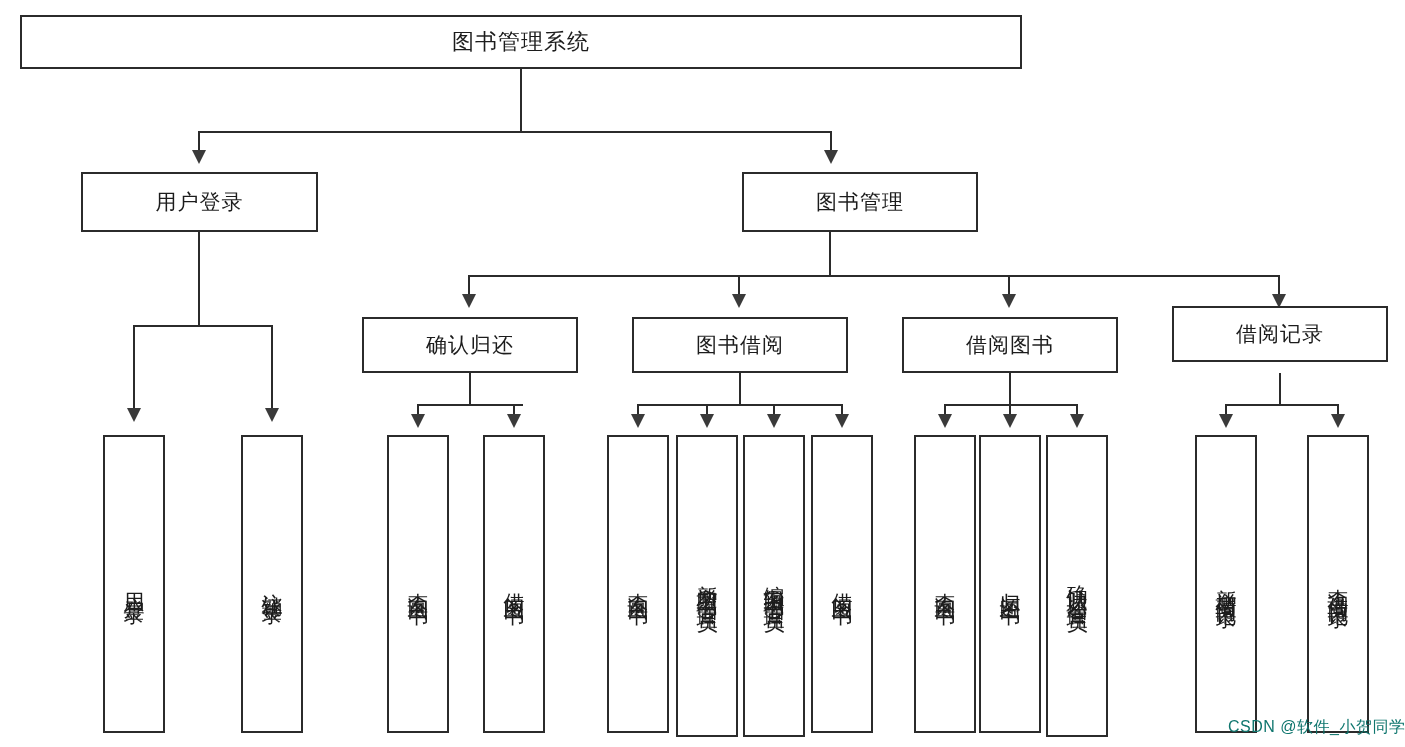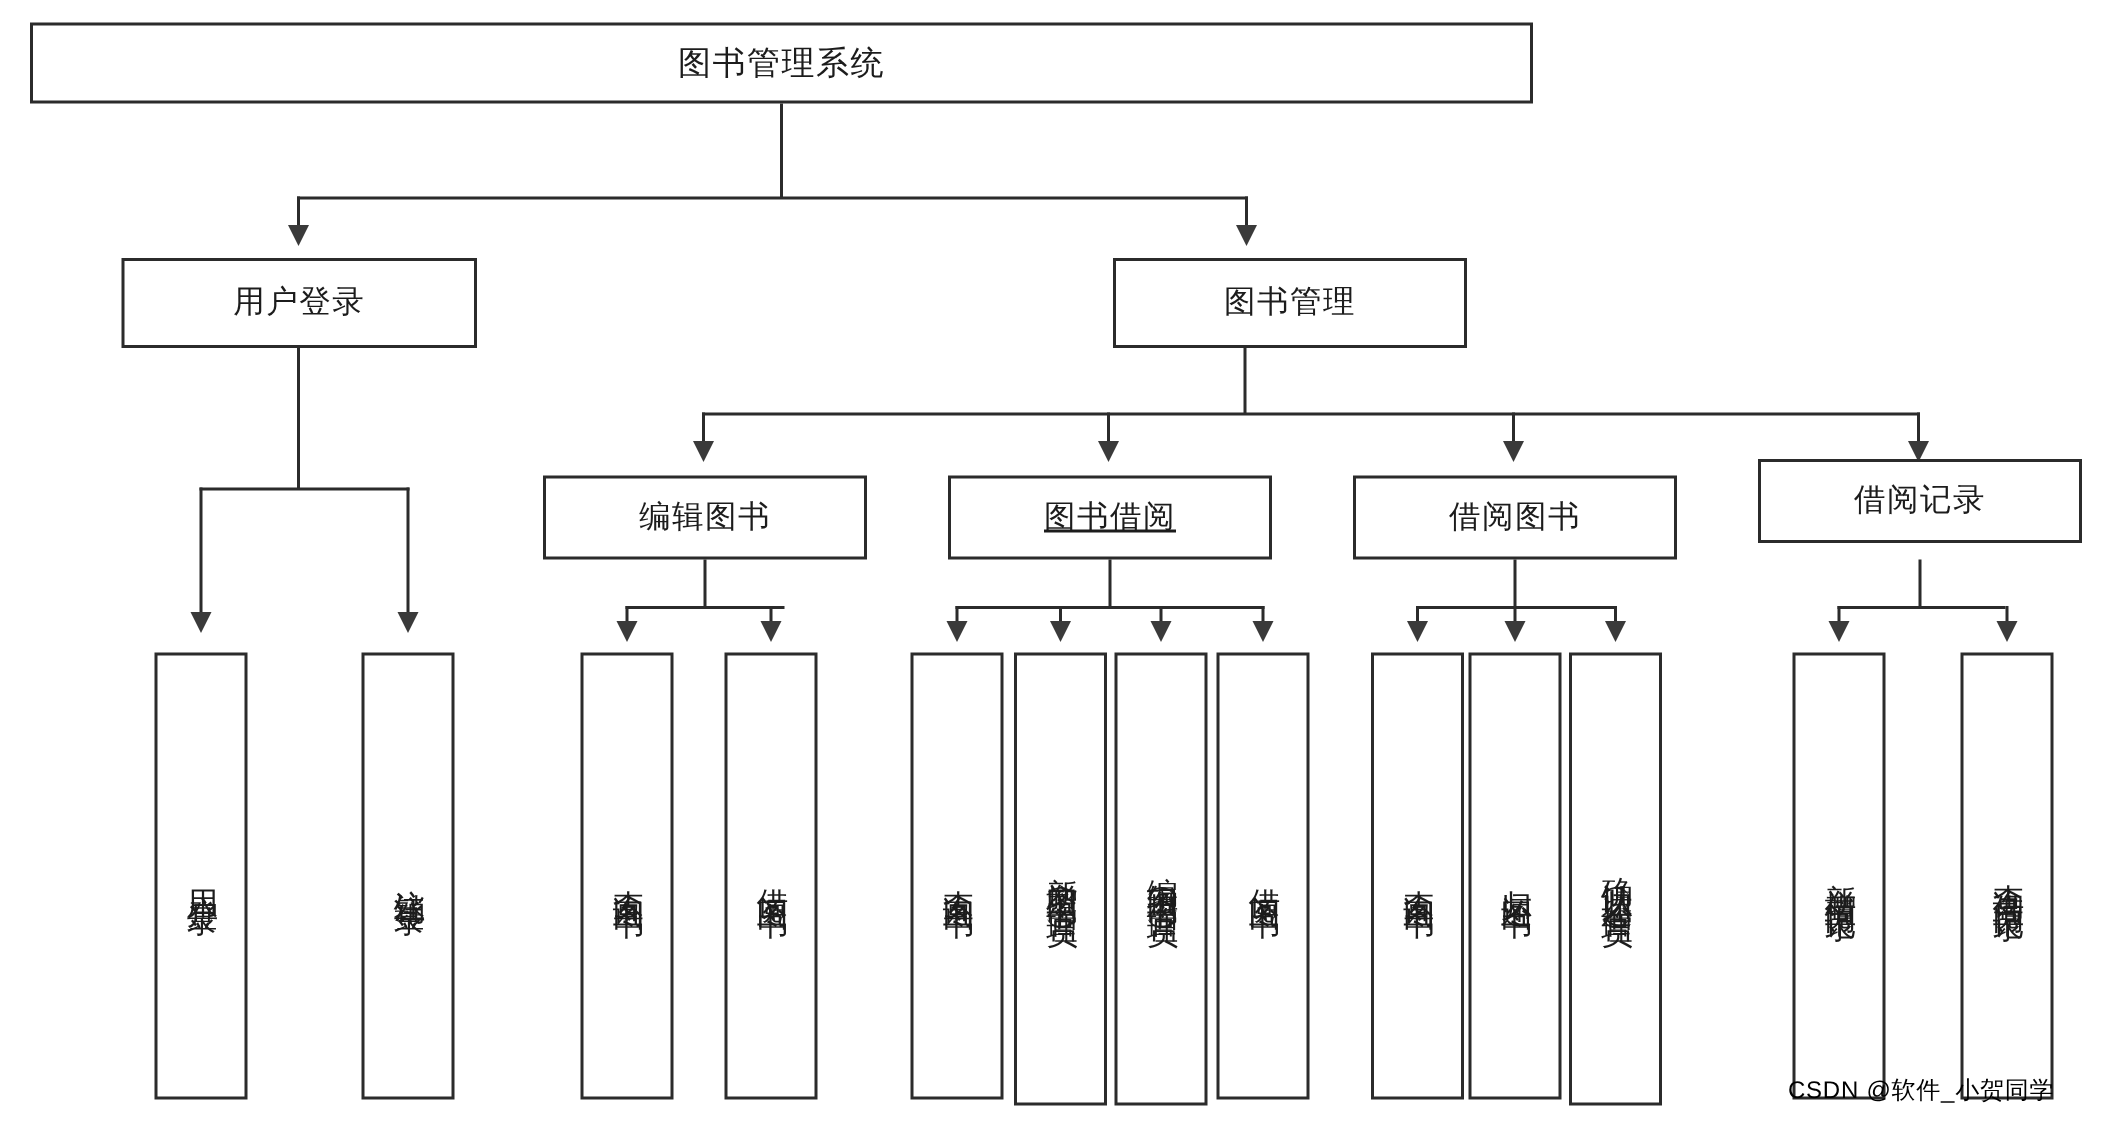--- a/index.html
+++ b/index.html
@@ -61,24 +61,25 @@
     width: 0;
     height: 0;
     border-left: 7px solid transparent;
     border-right: 7px solid transparent;
     border-top: 14px solid #3a3a3a;
   }
   
   #watermark {
     position: absolute;
     font-size: 16px;
-    color: #000000;
+    color: #0f766e;
     letter-spacing: 0.5px;
     white-space: nowrap;
     pointer-events: none;
+    margin-left: 36px;
   }
 </style>
 </head>
 <body>
 
 <div id="canvas">
 
   <div class="box root" style="left:20px; top:15px; width:1002px; height:54px;">图书管理系统</div>
 
   <div class="ln v" style="left:520px; top:69px; width:2px; height:63px;"></div>
@@ -103,23 +104,23 @@
   <div class="ln h" style="left:468px; top:275px; width:812px; height:2px;"></div>
   <div class="ln v" style="left:468px; top:275px; width:2px; height:20px;"></div>
   <div class="ln v" style="left:738px; top:275px; width:2px; height:20px;"></div>
   <div class="ln v" style="left:1008px; top:275px; width:2px; height:20px;"></div>
   <div class="ln v" style="left:1278px; top:275px; width:2px; height:20px;"></div>
   <div class="arrow" style="left:462px; top:294px;"></div>
   <div class="arrow" style="left:732px; top:294px;"></div>
   <div class="arrow" style="left:1002px; top:294px;"></div>
   <div class="arrow" style="left:1272px; top:294px;"></div>
 
-  <div class="box h" style="left:362px; top:317px; width:216px; height:56px;">编辑图书</div>
+  <div class="box h" style="left:362px; top:317px; width:216px; height:56px;">确认归还</div>
 
-  <div class="box h" style="left:632px; top:317px; width:216px; height:56px;text-decoration:underline;">图书借阅</div>
+  <div class="box h" style="left:632px; top:317px; width:216px; height:56px;">图书借阅</div>
 
   <div class="box h" style="left:902px; top:317px; width:216px; height:56px;">借阅图书</div>
 
   <div class="box h" style="left:1172px; top:306px; width:216px; height:56px;">借阅记录</div>
 
   <div class="ln v" style="left:469px; top:373px; width:2px; height:32px;"></div>
   <div class="ln h" style="left:417px; top:404px; width:106px; height:2px;"></div>
   <div class="ln v" style="left:417px; top:404px; width:2px; height:11px;"></div>
   <div class="ln v" style="left:513px; top:404px; width:2px; height:11px;"></div>
   <div class="arrow" style="left:411px; top:414px;"></div>

